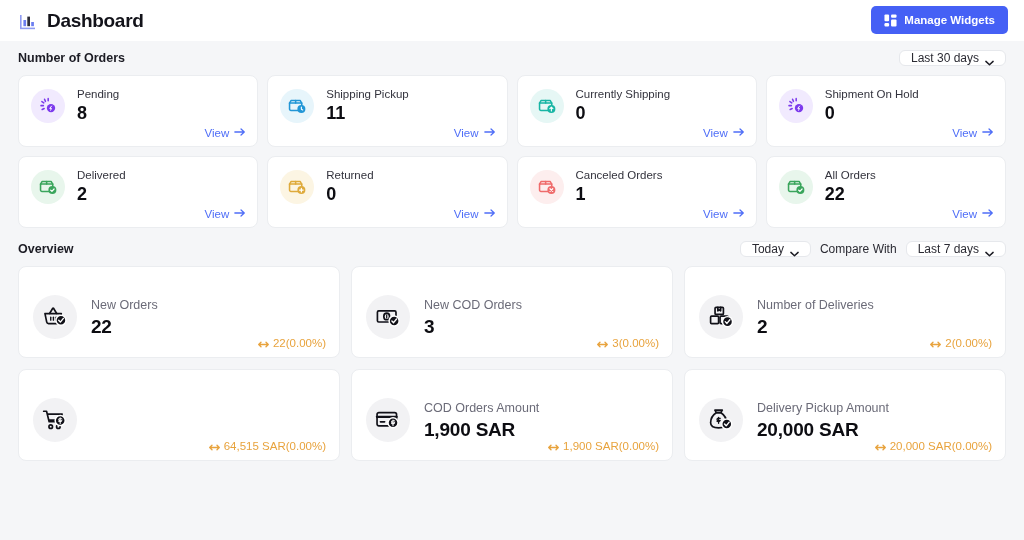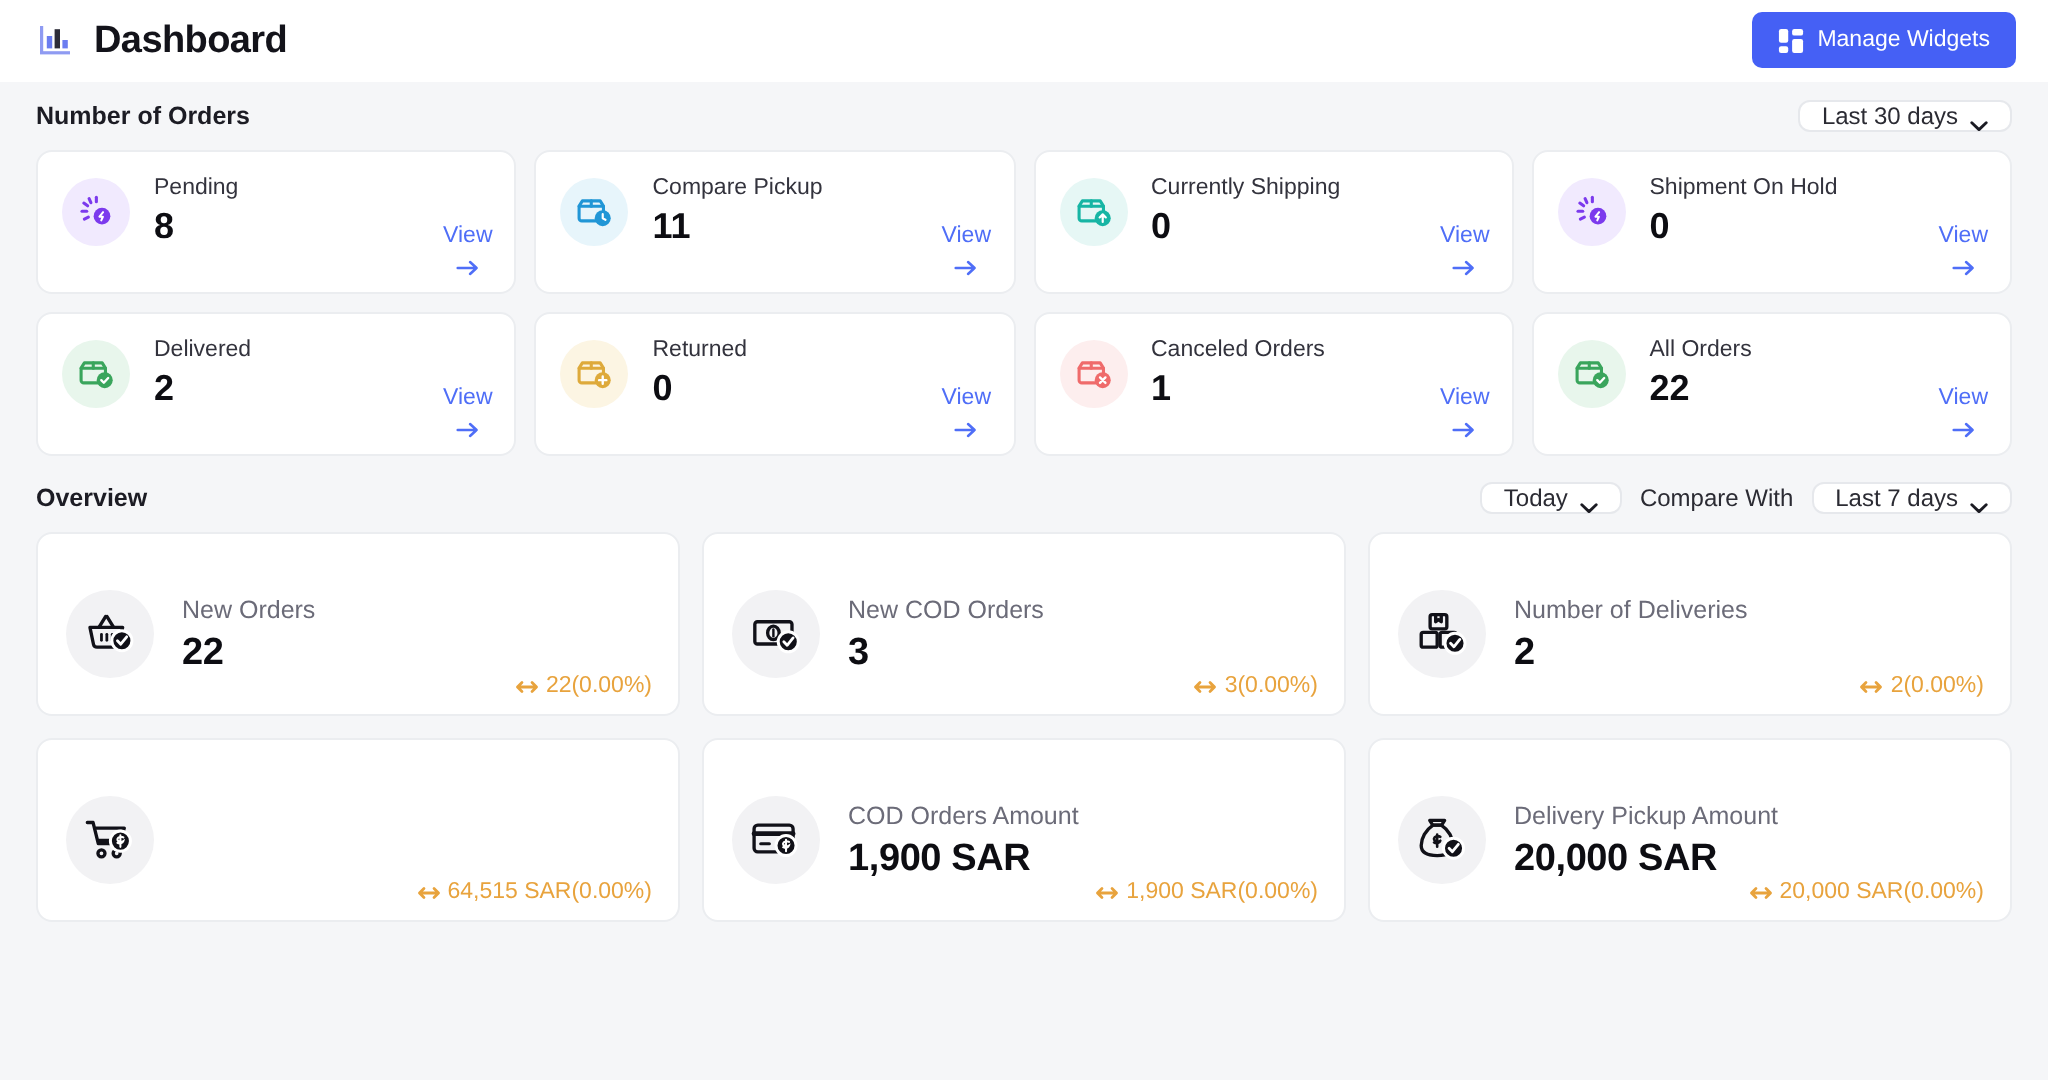--- a/index.html
+++ b/index.html
@@ -12,35 +12,35 @@
 
   
   .topbar {
     height: 41px;
     background: #ffffff;
     display: flex;
     align-items: center;
     padding: 0 16px 0 18px;
     position: relative;
   }
-  .brand { display: flex; align-items: flex-start; gap: 9px; }
+  .brand { display: flex; align-items: flex-end; gap: 9px; }
   .brand-icon { width: 20px; height: 20px; display: block; }
   .brand-title {
     font-size: 19px; font-weight: bold; color: #13131a;
     letter-spacing: -0.3px;
   }
   .manage-btn {
     position: absolute; right: 16px; top: 6px;
     height: 28px;
     background: #4560f5;
     color: #ffffff;
     border: none; border-radius: 5px;
     display: flex; align-items: center; gap: 7px;
     padding: 0 13px;
-    font-size: 11.5px; font-weight: normal;
+    font-size: 11.5px; font-weight: bold;
     font-family: "Liberation Sans", sans-serif;
     cursor: pointer;
   }
   .manage-btn svg { display: block; }
 
   
   .section-head {
     display: flex; align-items: center;
     padding: 0 18px;
     height: 34px;
@@ -88,23 +88,22 @@
   }
   .ocard-body { margin-left: 12px; padding-top: 1px; }
   .ocard-label { font-size: 11.5px; color: #33333d; line-height: 15px; }
   .ocard-value {
     font-size: 18px; font-weight: bold; color: #0d0d12;
     line-height: 21px; margin-top: 1px;
   }
   .view-link {
     position: absolute; right: 11px; bottom: 7px;
     font-size: 11.5px; color: #4f6ef7;
-    display: flex; align-items: center; gap: 5px;
+    display: flex; gap: 5px;
     cursor: pointer;
-    flex-direction: column;
   }
   .view-arrow { width: 12px; height: 10px; display: block; }
 
   
   .ov-grid {
     display: grid;
     grid-template-columns: repeat(3, 1fr);
     gap: 11px;
     padding: 0 18px;
   }
@@ -220,21 +219,21 @@
           <g stroke="#2196d6" stroke-width="1.7" fill="none" stroke-linecap="round" stroke-linejoin="round">
             <path d="M2.8 7.8 h13.4 v6.6 a1.5 1.5 0 0 1 -1.5 1.5 H4.3 a1.5 1.5 0 0 1 -1.5 -1.5 Z"></path>
             <path d="M2.8 7.8 L4.6 4.9 h9.8 l1.8 2.9"></path>
             <path d="M9.5 4.9 L9.5 7.8"></path>
           </g>
           <circle cx="15.8" cy="14.4" r="4.4" fill="#2196d6"></circle>
           <path d="M15.8 12.2 L15.8 14.5 L17.3 15.3" stroke="#ffffff" stroke-width="1.2" fill="none" stroke-linecap="round" stroke-linejoin="round"></path>
         </svg>
       </div>
       <div class="ocard-body">
-        <div class="ocard-label">Compare Pickup</div>
+        <div class="ocard-label">Shipping Pickup</div>
         <div class="ocard-value">11</div>
       </div>
       <div class="view-link">
         <span>View</span>
         <span class="view-arrow"><svg viewBox="0 0 14 11" width="12" height="10">
             <path d="M1 5.5 L12 5.5 M8.2 2.0 L12 5.5 L8.2 9.0" stroke="#4f6ef7" stroke-width="1.5" fill="none" stroke-linecap="round" stroke-linejoin="round"></path>
           </svg></span>
       </div>
     </div>
     <div class="ocard">

